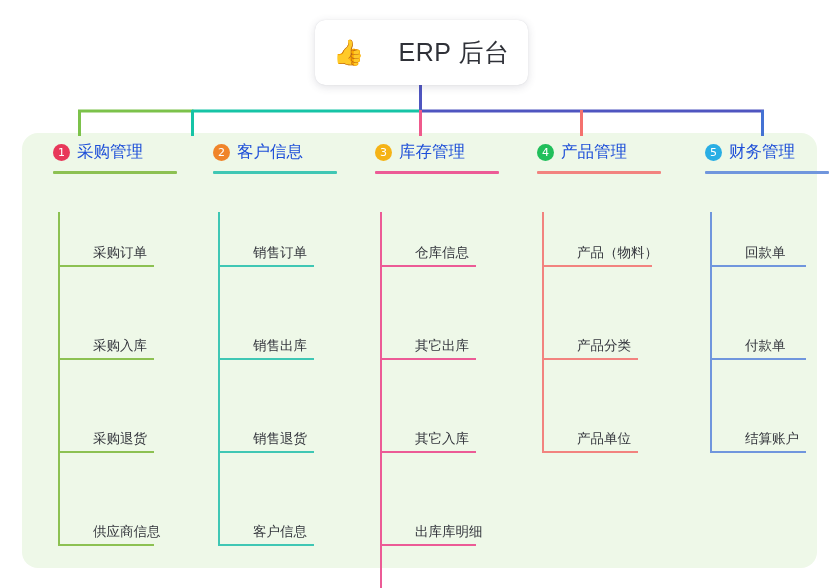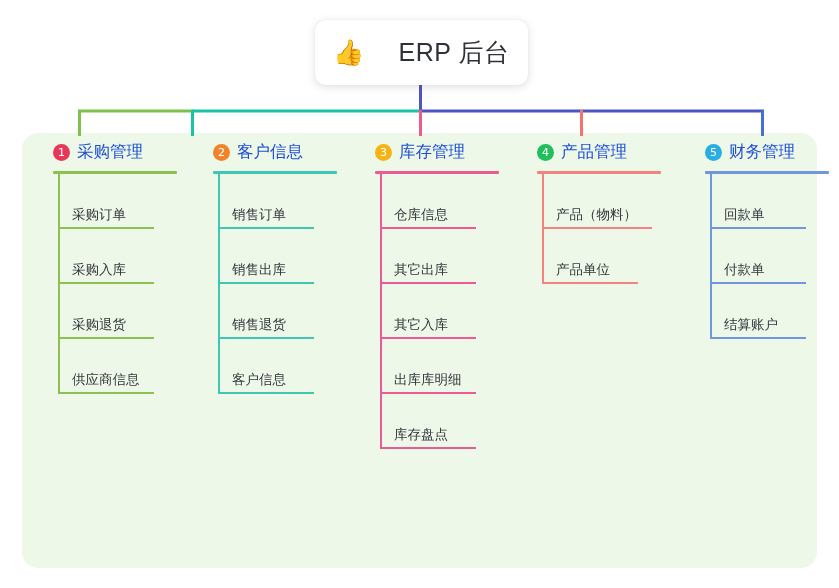--- a/index.html
+++ b/index.html
@@ -125,23 +125,24 @@
     position: absolute;
     left: 0;
     top: 0;
     bottom: 0;
     width: 2px;
   }
   .item {
     position: relative;
     height: 55px;
     box-sizing: border-box;
-    padding-left: 14px;
+    padding-left: 35px;
     display: flex;
     align-items: flex-end;
+    margin-top: 38px;
   }
   .item-label {
     font-size: 13.5px;
     color: #33353c;
     white-space: nowrap;
     padding-bottom: 5px;
   }
   .item-rule {
     position: absolute;
     left: 0;
@@ -269,20 +270,24 @@
         <span class="col-title">产品管理</span>
       </div>
       <div class="head-rule" style="background: rgb(242, 131, 127);"></div>
       <div class="items">
         <div class="spine" style="background: rgb(242, 131, 127);"></div>
         <div class="item">
           <span class="item-label">产品（物料）</span>
           <div class="item-rule" style="background: rgb(242, 131, 127); width: 110px;"></div>
         </div>
         <div class="item">
+          <span class="item-label">产品分类</span>
+          <div class="item-rule" style="background: rgb(242, 131, 127); width: 96px;"></div>
+        </div>
+        <div class="item">
           <span class="item-label">产品单位</span>
           <div class="item-rule" style="background: rgb(242, 131, 127); width: 96px;"></div>
         </div>
       </div>
     </div>
     <div class="column" style="left: 688px;">
       <div class="col-head">
         <span class="badge" style="background: rgb(41, 174, 228);">5</span>
         <span class="col-title">财务管理</span>
       </div>

